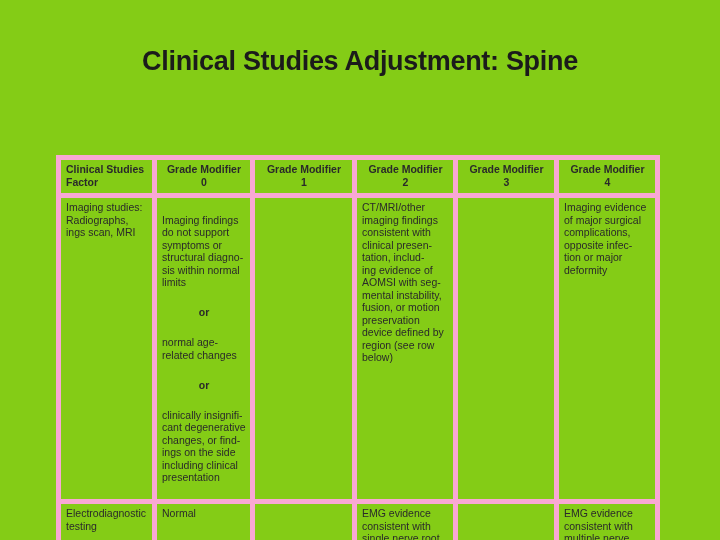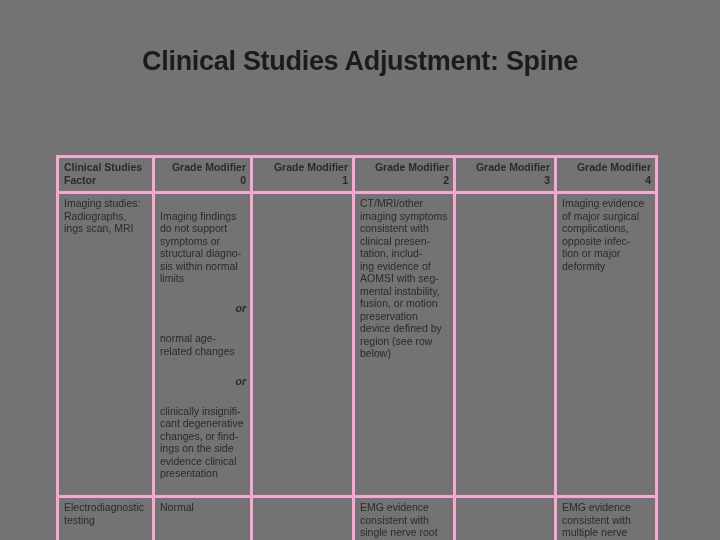--- a/index.html
+++ b/index.html
@@ -1,19 +1,19 @@
 <!DOCTYPE html>
 <html><head>
 <meta charset="utf-8">
 <style>
   html,body{margin:0;padding:0;background:#888;}
   .slide{
     position:relative;
     width:720px;height:540px;
-    background:#737373;
+    background:#84cc16;
     margin:0 auto;
     overflow:hidden;
     font-family:"Liberation Sans", sans-serif;
   }
   .slide-title{
     position:absolute;
     top:46px;left:0;right:0;
     text-align:center;
     font-size:27px;
     font-weight:700;
@@ -23,40 +23,39 @@
   .clinical-table{
     position:absolute;
     left:56px;top:155px;
     width:599px;
     border-collapse:collapse;
     table-layout:fixed;
     color:#2a2a2a;
   }
   .clinical-table th,
   .clinical-table td{
-    border:3px solid #f9a8d4;
+    border:5px solid #f9a8d4;
     vertical-align:top;
     padding:3px 4px 3px 5px;
     font-size:10.5px;
     line-height:12.5px;
     white-space:pre-line;
     overflow:hidden;
   }
   .clinical-table{border:2px solid #3c3c3c;}
   .clinical-table th{
     font-weight:700;
-    text-align:right;
+    text-align:center;
     height:27px;
   }
   .clinical-table th.factor-header{text-align:left;}
   tr.row-imaging td{height:230px;}
   tr.row-electro td{height:46px;}
   .or-sep{
-    text-align:right;
-    font-style:italic;
+    text-align:center;
     font-weight:700;
     margin:5px 0 5px 0;
     white-space:normal;
   }
   .seg{white-space:pre-line;}
 </style>
 </head>
 <body>
 
 <div class="slide">
@@ -101,26 +100,26 @@
 sis within normal
 limits</div>
           <div class="or-sep">or</div>
           <div class="seg">normal age-
 related changes</div>
           <div class="or-sep">or</div>
           <div class="seg">clinically insignifi-
 cant degenerative
 changes, or find-
 ings on the side
-evidence clinical
+including clinical
 presentation</div>
         </td>
         <td></td>
         <td>CT/MRI/other
-imaging symptoms
+imaging findings
 consistent with
 clinical presen-
 tation, includ-
 ing evidence of
 AOMSI with seg-
 mental instability,
 fusion, or motion
 preservation
 device defined by
 region (see row

